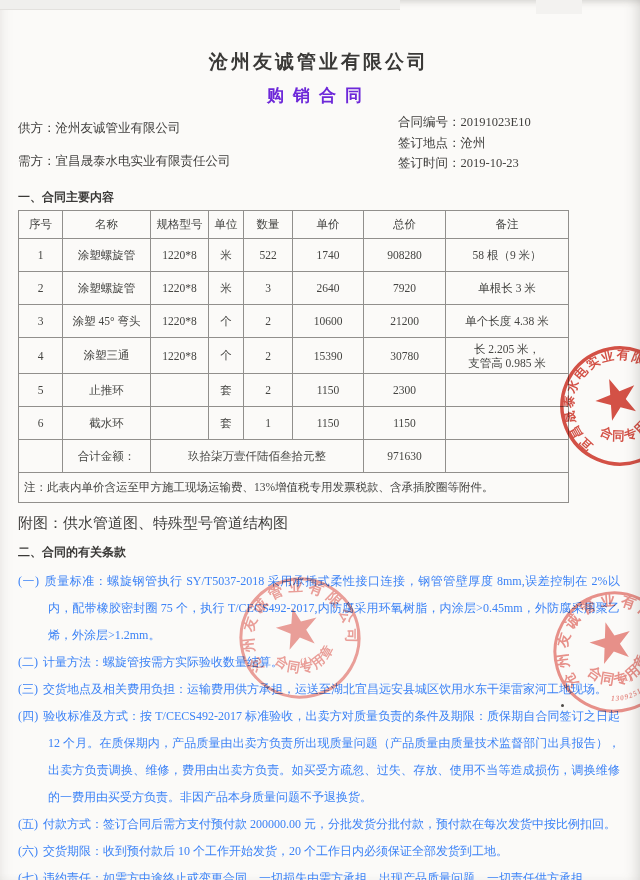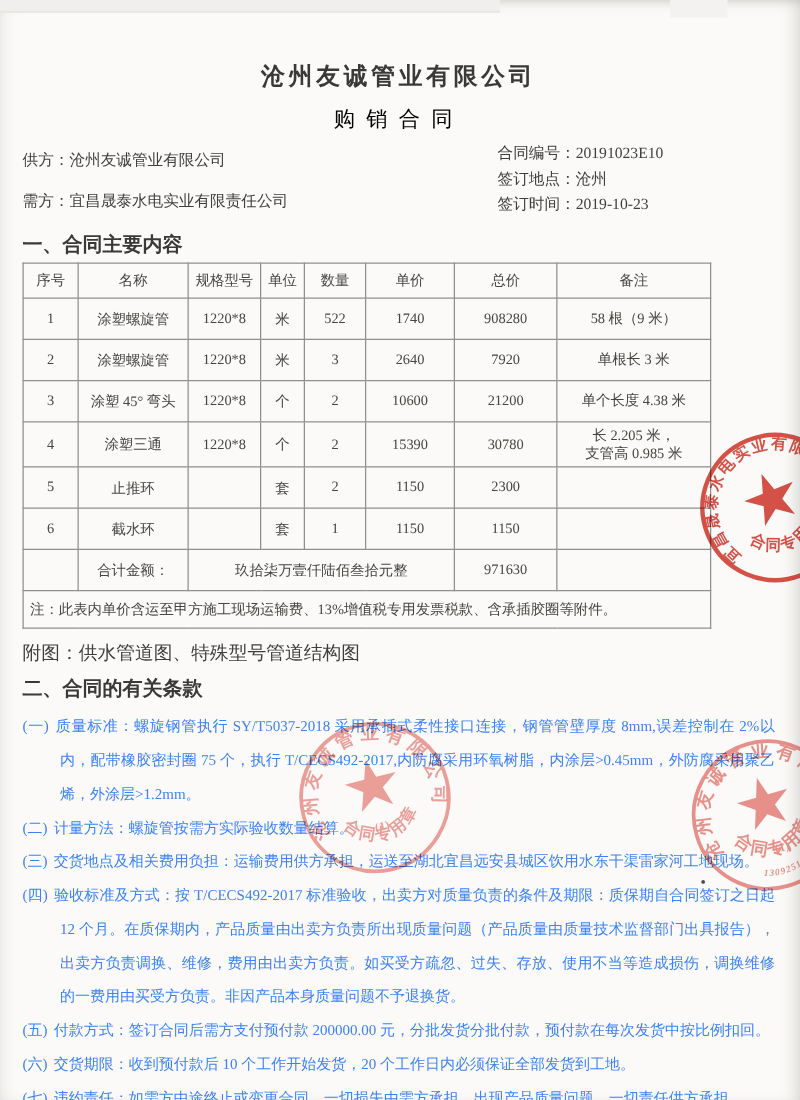--- a/index.html
+++ b/index.html
@@ -10,28 +10,28 @@
     box-shadow:inset -10px 0 14px -8px rgba(120,115,110,.28),
                inset 0 8px 10px -8px rgba(120,115,110,.35),
                inset 10px 0 14px -10px rgba(120,115,110,.18);
   }
   .scan-strip{position:absolute;top:0;left:0;width:400px;height:9px;background:#f0efed;border-bottom:1px solid #e3e1de;}
   .scan-strip2{position:absolute;top:0;right:58px;width:46px;height:14px;background:#f3f2f0;}
   .speck{position:absolute;left:561px;top:704px;width:3px;height:3px;border-radius:50%;background:#4d4a46;}
   .content{position:relative;padding:0 20px 0 18px;}
   .doc-company{margin:0;padding-top:50px;text-align:center;font-size:19px;font-weight:bold;
     letter-spacing:3px;color:#3a3937;line-height:24px;}
-  .doc-title{margin:12px 0 0 0;text-align:center;font-size:17px;font-weight:normal;
-    letter-spacing:9px;color:#000000;line-height:20px;}
+  .doc-title{margin:12px 0 0 0;text-align:center;font-size:17px;font-weight:bold;
+    letter-spacing:9px;color:#6d28d9;line-height:20px;}
   .info-row{display:flex;justify-content:space-between;margin-top:12px;gap:29px;}
   .info-left{padding-top:2px;}
   .info-left p{margin:0 0 17px 0;font-size:12.5px;line-height:16px;}
   .info-right{flex:0 0 222px;margin-top:-6px;}
   .info-right p{margin:0;font-size:12.5px;line-height:20.5px;}
-  .sec-heading{margin:3px 0 0 0;font-size:16px;font-weight:bold;line-height:16px;color:#3a3937;}
+  .sec-heading{margin:3px 0 0 0;font-size:12px;font-weight:bold;line-height:16px;color:#3a3937;}
   table.items{border-collapse:collapse;table-layout:fixed;width:550px;margin-top:5px;
     font-size:11.5px;color:#454542;}
   table.items th,table.items td{border:1px solid #918f8c;text-align:center;vertical-align:middle;
     padding:1px 2px;font-weight:normal;overflow:hidden;}
   table.items{border:1px solid #6d28d9;}
   tr.h-row{height:28px;}
   tr.d-row{height:33px;}
   tr.d-row-tall{height:36px;}
   tr.t-row{height:33px;}
   tr.n-row{height:30px;}

